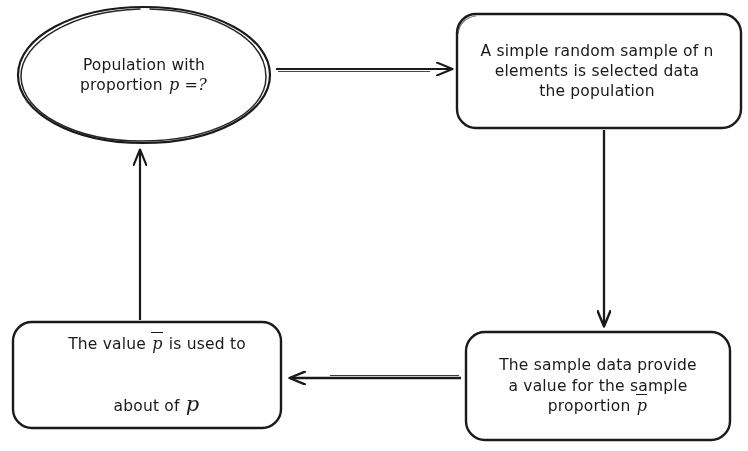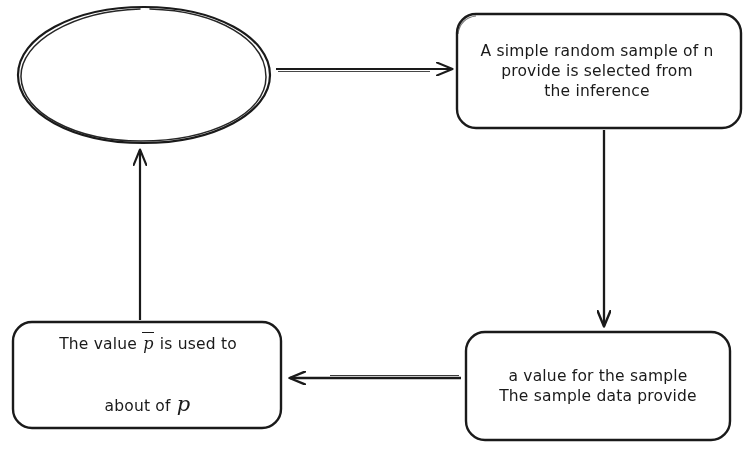--- a/index.html
+++ b/index.html
@@ -73,21 +73,21 @@
     position: absolute;
     left: 0px;
     right: 1px;
     top: -0.13em;
     border-top: 1.3px solid #1a1a1a;
   }
   
   #text-population   { left: 18px;  top: 6px;   width: 252px; height: 138px; }
   #text-sample       { left: 457px; top: 14px;  width: 280px; height: 114px; }
   #text-sampledata   { left: 466px; top: 332px; width: 264px; height: 108px; }
-  #text-inference    { left: 14px;  top: 322px; width: 268px; height: 106px; gap: 40px; }
+  #text-inference    { left: 23px;  top: 322px; width: 268px; height: 106px; gap: 40px; }
 </style>
 </head>
 <body>
 
 <div id="diagram-root">
 
   <svg id="diagram-svg" viewBox="0 0 748 451">
     <defs>
 
       <marker id="ah-right" markerWidth="18" markerHeight="14" refX="16" refY="7" orient="auto" markerUnits="userSpaceOnUse">
@@ -142,30 +142,41 @@
     <g>
       <line x1="461" y1="378" x2="290" y2="378" stroke="#1a1a1a" stroke-width="2.6" marker-end="url(#ah-left)"></line>
       <line x1="459" y1="375.5" x2="330" y2="375.5" stroke="#1a1a1a" stroke-width="1.2" opacity="0.85"></line>
     </g>
 
     <g>
       <line x1="140" y1="320" x2="140" y2="150" stroke="#1a1a1a" stroke-width="2.2" marker-end="url(#ah-up)"></line>
     </g>
   </svg>
 
+  <div class="node-text" id="text-population">
+    <span class="line hand">Population with</span>
+    <span class="line hand">
+      <span>proportion</span>
+      <span class="math">p =?</span>
+    </span>
+  </div>
 
   <div class="node-text" id="text-sample">
     <span class="line hand">A simple random sample of n</span>
-    <span class="line hand">provide is selected from</span>
-    <span class="line hand">the inference</span>
+    <span class="line hand">elements is selected data</span>
+    <span class="line hand">the population</span>
   </div>
 
   <div class="node-text" id="text-sampledata">
+    <span class="line hand">The sample data provide</span>
     <span class="line hand">a value for the sample</span>
-    <span class="line hand">The sample data provide</span>
+    <span class="line hand">
+      <span>proportion</span>
+      <span class="pbar">p</span>
+    </span>
   </div>
 
   <div class="node-text" id="text-inference">
     <span class="line hand">
       <span>The value</span>
       <span class="pbar">p</span>
       <span>is used to</span>
     </span>
     <span class="line hand">
       <span>about of</span>

